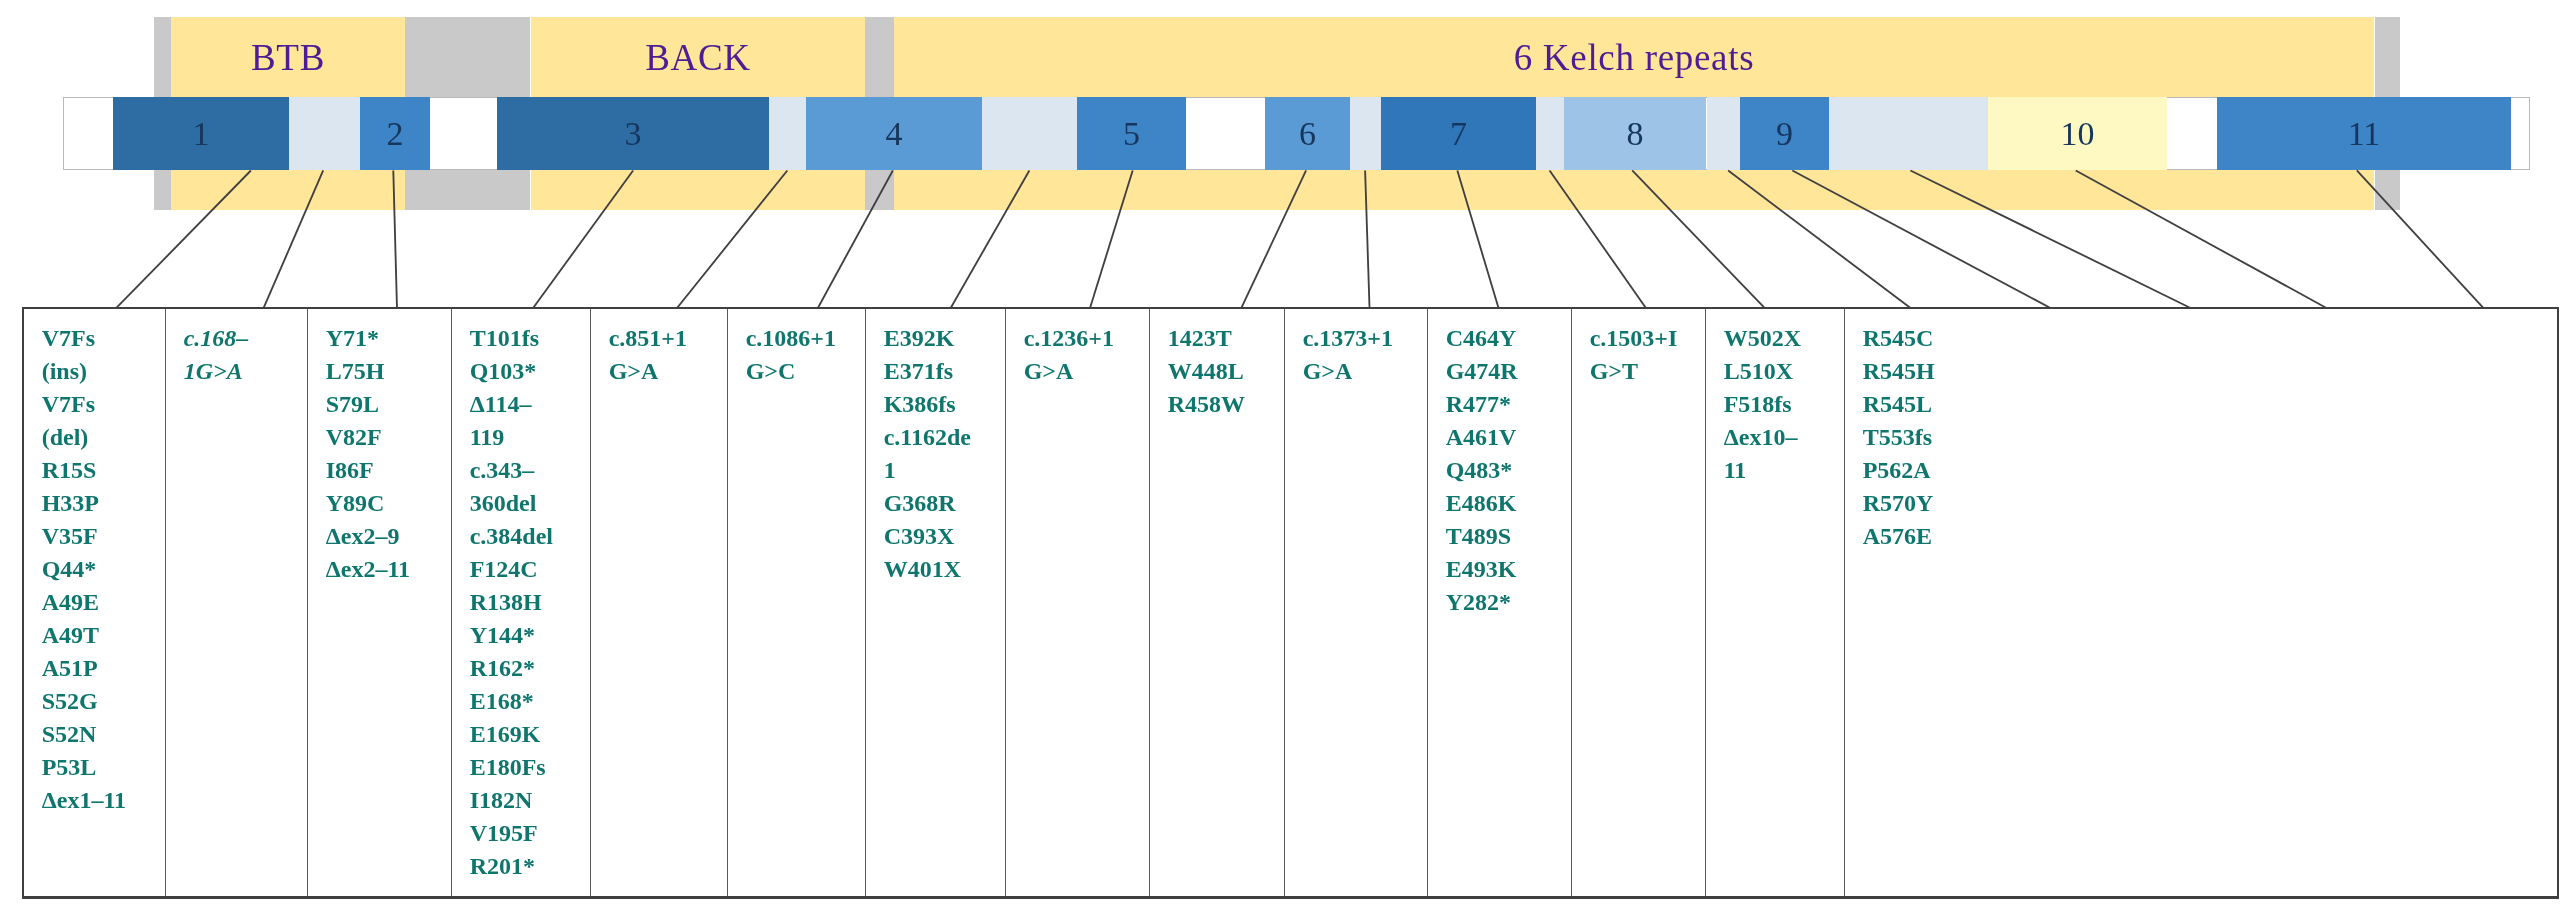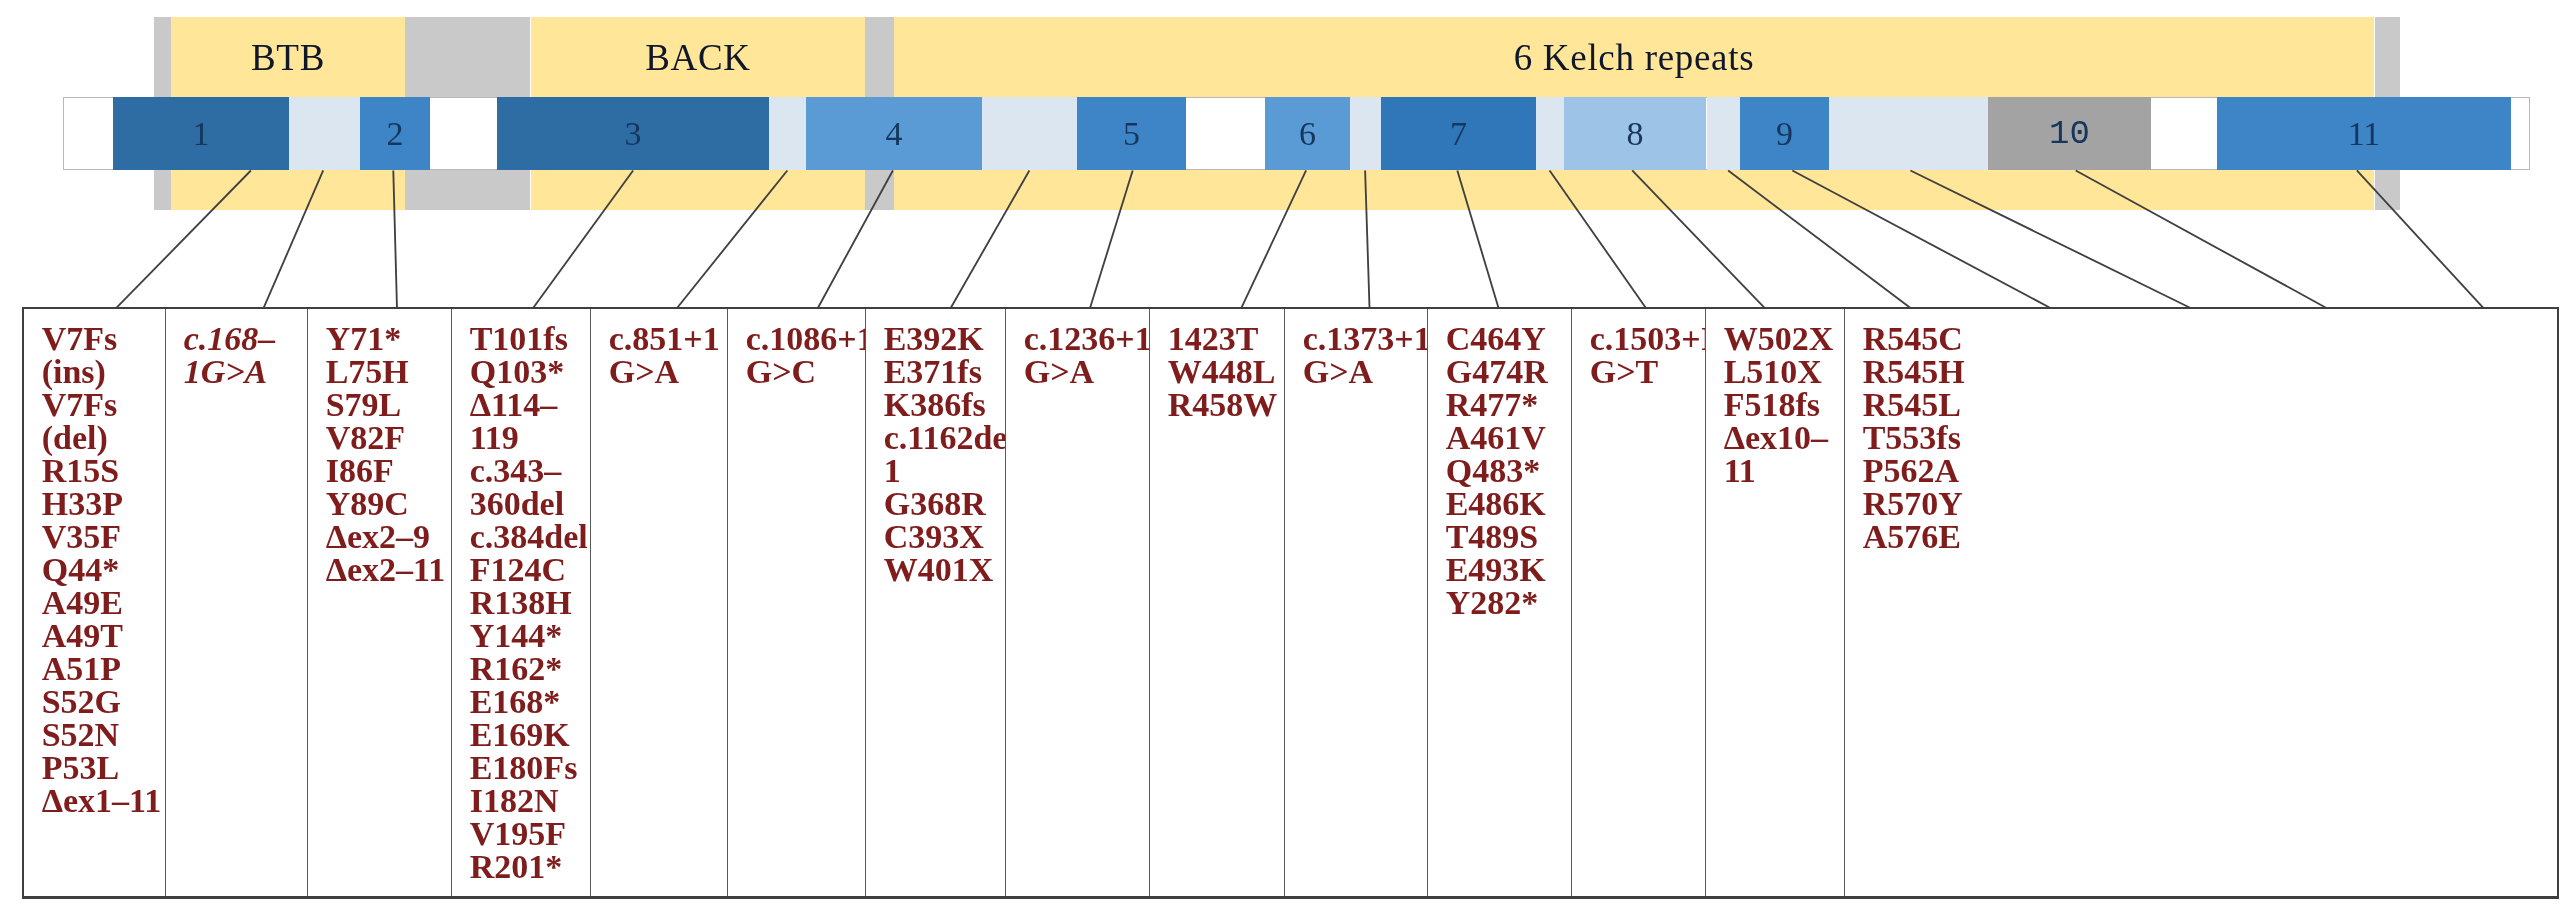--- a/index.html
+++ b/index.html
@@ -8,21 +8,21 @@
     width: 2576px;
     height: 918px;
     background: #ffffff;
     font-family: "Liberation Serif", serif;
     overflow: hidden;
   }
   .strip { position: absolute; top: 17px; height: 193px; }
   .band  { position: absolute; top: 17px; height: 193px; }
   .band-label {
     position: absolute; top: 19px; left: 0; right: 0;
-    text-align: center; font-size: 37px; color: #0f172a;
+    text-align: center; font-size: 37px; color: #4c1d95;
     letter-spacing: 0.7px; white-space: nowrap;
   }
   #track {
     position: absolute; left: 63px; top: 97px;
     width: 2467px; height: 73px;
     background: #ffffff; border: 1.5px solid #b9b9b9;
     box-sizing: border-box;
   }
   .seg {
     position: absolute; top: 97px; height: 73px;
@@ -38,23 +38,23 @@
     border: 2.2px solid #3f3f3f;
     border-bottom-width: 3.7px;
     display: flex;
     background: #ffffff;
   }
   .col {
     box-sizing: border-box;
     border-right: 1.5px solid #595959;
     padding: 13.3px 4.4px 0 17.7px;
     font-weight: bold;
-    font-size: 34px;
+    font-size: 24px;
     line-height: 33px;
-    color: #7f1d1d;
+    color: #0f766e;
     overflow: hidden;
   }
   .col:last-child { border-right: none; }
   .mut { white-space: nowrap; }
 </style>
 </head>
 <body>
 
 <div id="canvas">
   <div id="bands-layer">
@@ -101,21 +101,21 @@
       </div>
       <div class="seg" style="left: 1536px; width: 29px; background: rgb(220, 230, 241);"></div>
       <div class="seg" style="left: 1564px; width: 142px; background: rgb(157, 195, 230);">
         <span class="exon-number">8</span>
       </div>
       <div class="seg" style="left: 1707px; width: 33px; background: rgb(220, 230, 241);"></div>
       <div class="seg" style="left: 1740px; width: 89px; background: rgb(61, 133, 198);">
         <span class="exon-number">9</span>
       </div>
       <div class="seg" style="left: 1829px; width: 159px; background: rgb(220, 230, 241);"></div>
-      <div class="seg" style="left: 1988px; width: 163px; background: #a3a3a3; font-family: Liberation Mono, monospace;">
+      <div class="seg" style="left: 1988px; width: 179px; background: #fef9c3;">
         <span class="exon-number">10</span>
       </div>
       <div class="seg" style="left: 2217px; width: 294px; background: rgb(61, 133, 198);">
         <span class="exon-number">11</span>
       </div>
     </div>
   <svg id="connectors" xmlns="http://www.w3.org/2000/svg" viewBox="0 0 3491 1244">
       <line x1="340" y1="231" x2="157" y2="418" stroke="#404040" stroke-width="2.5"></line>
       <line x1="438" y1="231" x2="357" y2="418" stroke="#404040" stroke-width="2.5"></line>
       <line x1="533" y1="231" x2="538" y2="418" stroke="#404040" stroke-width="2.5"></line>

